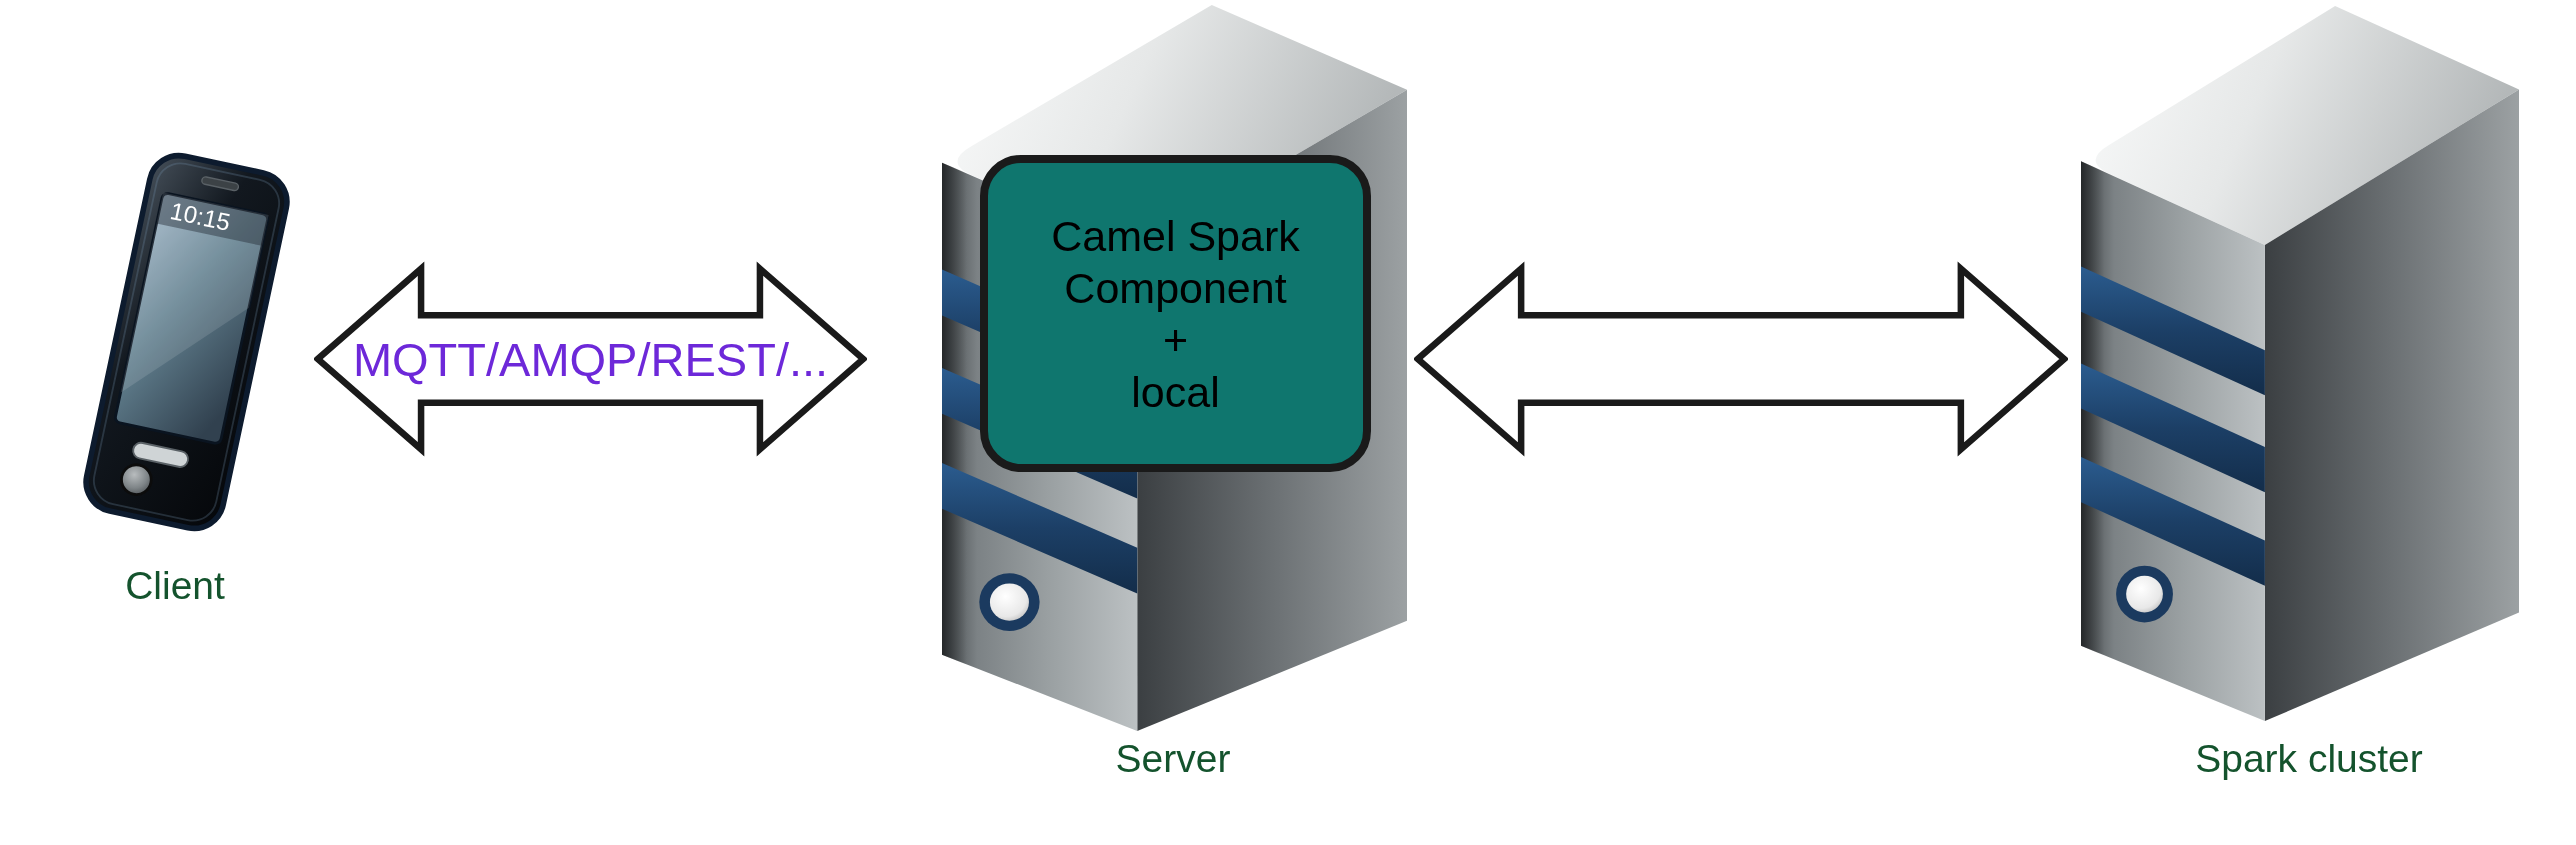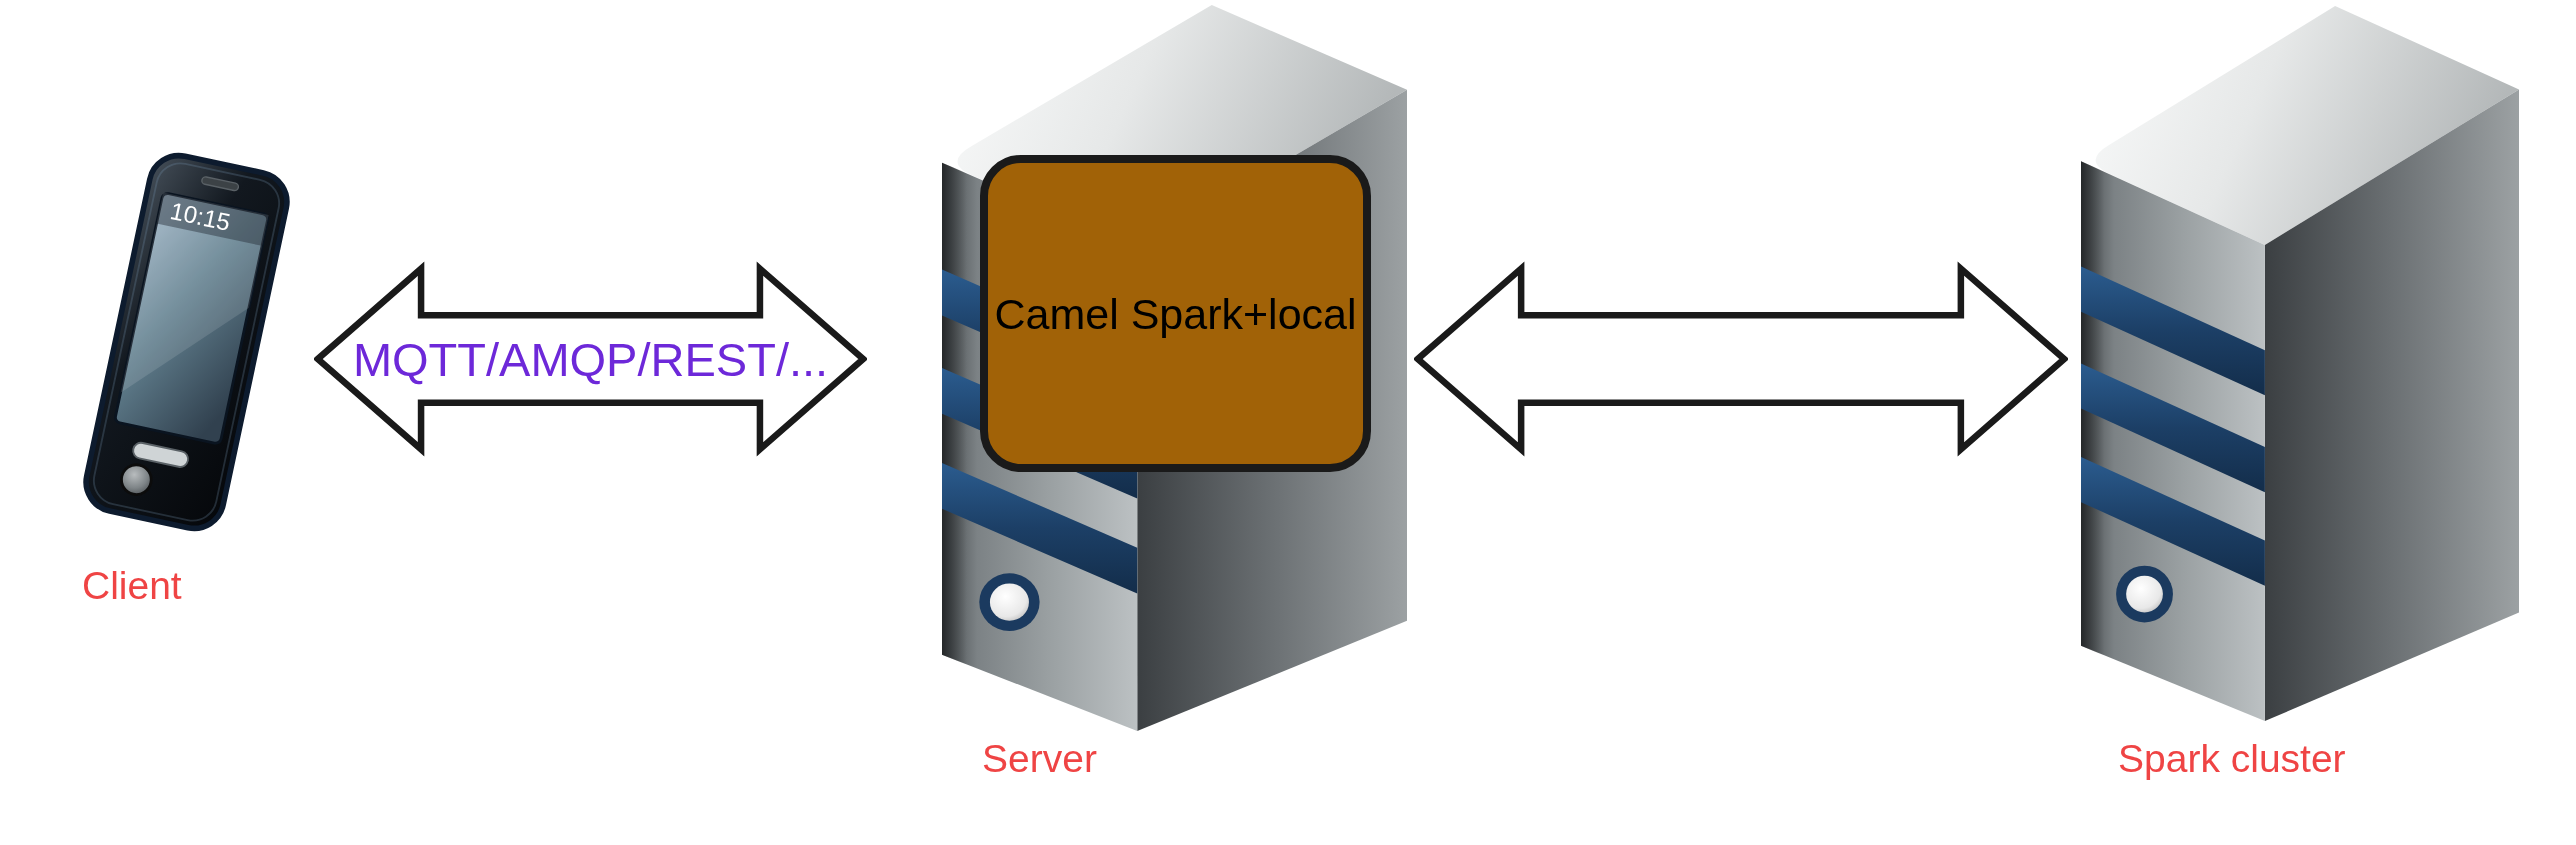--- a/index.html
+++ b/index.html
@@ -8,46 +8,46 @@
     width:2576px;
     height:845px;
     background:#ffffff;
     overflow:hidden;
     font-family:"Liberation Sans","DejaVu Sans",sans-serif;
     color:#000;
   }
   .abs{position:absolute;}
   .node-label{
     position:absolute;
-    text-align:left;
+    text-align:center;
     font-size:39px;
-    color:#ef4444;
+    color:#14532d;
     white-space:nowrap;
   }
   .arrow-label{
     position:absolute;
     display:flex;
     align-items:center;
     justify-content:center;
     font-size:47px;
     color:#6d28d9;
     white-space:nowrap;
     pointer-events:none;
   }
   .arrow-label.small{font-size:45px;}
   .callout{
     position:absolute;
     left:980px; top:155px;
     width:391px; height:317px;
-    background:#a16207;
+    background:#0f766e;
     border:8.4px solid #1a1a1a;
     border-radius:41px;
     box-sizing:border-box;
     display:flex;
-    flex-direction:row;
+    flex-direction:column;
     align-items:center;
     justify-content:center;
     font-size:43px;
     line-height:52px;
     text-align:center;
     z-index:5;
   }
   .phone-wrap{
     position:absolute;
     left:112px; top:156px;
@@ -138,20 +138,21 @@
     <polygon points="0,93 14,99 14,389 0,383" fill="url(#srvEdge)"></polygon>
     <polygon points="0,156 110,206 110,233 0,183" fill="url(#srvStripe)"></polygon>
     <polygon points="0,214 110,264 110,291 0,241" fill="url(#srvStripe)"></polygon>
     <polygon points="0,270 110,320 110,347 0,297" fill="url(#srvStripe)"></polygon>
     <circle cx="38" cy="352" r="17" fill="#1b3a5f"></circle>
     <circle cx="38" cy="352" r="11" fill="url(#srvBtn)"></circle>
   </svg>
 
   <div class="callout">
     <div>Camel Spark</div>
+    <div>Component</div>
     <div>+</div>
     <div>local</div>
   </div>
   <div class="node-label" style="left:982px;top:737px;width:382px;">Server</div>
 
   <svg class="abs" style="left:1414px;top:261px;" width="654" height="196" viewBox="0 0 702 210">
     <path d="M4,105 L115,8 L115,58 L587,58 L587,8 L698,105 L587,202 L587,152 L115,152 L115,202 Z" fill="#ffffff" stroke="#1a1a1a" stroke-width="7"></path>
   </svg>
 
   <svg class="abs" style="left:2081px;top:5.6px;" width="438" height="715" viewBox="0 0 262 428" preserveAspectRatio="none">

